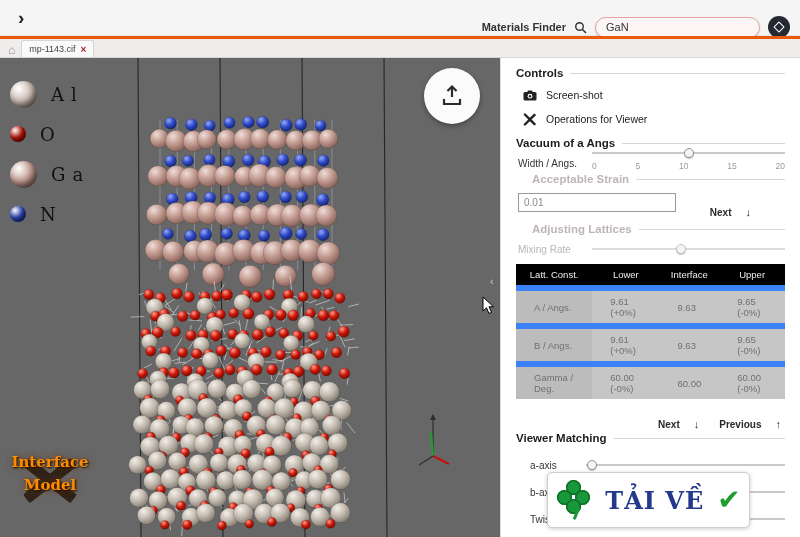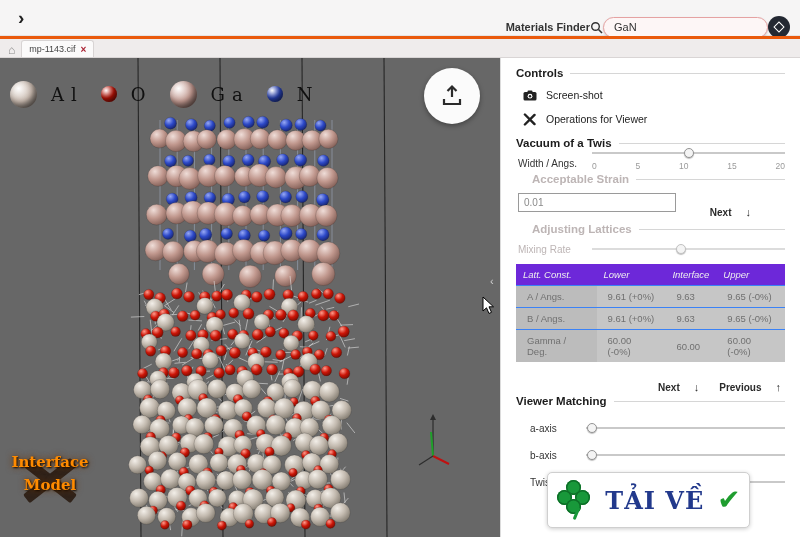--- a/index.html
+++ b/index.html
@@ -7,21 +7,21 @@
               font-family:"Liberation Sans", sans-serif; }
   body { position:relative; }
 
   
   .topbar { position:absolute; left:0; top:0; width:800px; height:36px;
             background:#f6f5f5; border-bottom:1px solid #e7e4e4;
             display:flex; align-items:center; }
   .back-chevron { margin-left:18px; font-size:19px; font-weight:bold; color:#222;
                   cursor:pointer; line-height:1; }
   .topbar-right { position:absolute; right:10px; top:7px; height:40px;
-                  display:flex; align-items:center; }
+                  display:flex; align-items:center; gap:8px; }
   .finder-label { font-size:11px; color:#333; font-weight:600; }
   .search-input { width:165px; height:21px; border-radius:11px;
                   border:1px solid #e5a2a2; background:#fdf6f6;
                   font-size:11px; color:#333; padding:0 10px;
                   box-shadow:0 1px 2px rgba(0,0,0,.15); outline:none;
                   font-family:"Liberation Sans", sans-serif; }
   .logo-circle { width:22px; height:22px; border-radius:50%; background:#232832;
                  display:flex; align-items:center; justify-content:center; }
   .logo-diamond { width:8px; height:8px; border:1.5px solid #fff; transform:rotate(45deg); }
 
@@ -39,21 +39,21 @@
 
   
   .main { position:absolute; left:0; top:58px; width:800px; height:479px; }
 
   
   .viewer { position:absolute; left:0; top:0; width:500px; height:479px;
             background:#676767; overflow:hidden; }
   .structure-svg { position:absolute; left:0; top:0; }
 
   .viewer-legend { position:absolute; left:10px; top:16px; display:flex;
-                   flex-direction:row; gap:17px; }
+                   flex-direction:column; }
   .legend-item { height:40px; display:flex; align-items:center; gap:14px; }
   .legend-sphere { border-radius:50%; box-shadow:inset -3px -4px 6px rgba(0,0,0,.45); flex:none; }
   .legend-label { font-family:"DejaVu Serif", serif; font-size:18px;
                   letter-spacing:7px; color:#101010; }
 
   .upload-button { position:absolute; left:424px; top:10px; width:56px; height:56px;
                    border-radius:50%; background:#fbfbfb; border:none; cursor:pointer;
                    box-shadow:0 2px 5px rgba(0,0,0,.35);
                    display:flex; align-items:center; justify-content:center; }
 
@@ -106,24 +106,24 @@
   .strain-row { display:flex; align-items:center; height:20px; margin:4px 0 10px 2px; }
   .strain-input { width:158px; height:19px; border:1px solid #9a9a9a; background:#fff;
                   font-size:10px; color:#8a8a8a; padding:0 5px; outline:none;
                   font-family:"Liberation Sans", sans-serif; }
   .link { display:flex; align-items:center; gap:14px; font-size:10px; font-weight:600;
           color:#2a2a2a; cursor:pointer;margin-top:20px; }
   .link .arr { font-size:11px; }
   .strain-row .link { margin-left:auto; margin-right:34px; }
 
   table.lattice { width:100%; border-collapse:collapse; font-size:9.5px; margin-top:2px; }
-  table.lattice th { background:#6d28d9; color:#eeeeee; font-weight:normal;
-                     text-align:left; padding:5px 7px;font-style:italic; }
-  table.lattice td { background:#c6c6c6; color:#707070; padding:5px 11px;
-                     border-top:1px solid #3b82f6; }
+  table.lattice th { background:#000000; color:#eeeeee; font-weight:normal;
+                     text-align:center; padding:5px 7px; }
+  table.lattice td { background:#c6c6c6; color:#707070; padding:5px 18px;
+                     border-top:6px solid #3b82f6; }
   table.lattice td:first-child { background:#bcbcbc; }
 
   .nav-row { display:flex; justify-content:flex-end; gap:20px; height:16px;
              align-items:center; margin:7px 4px 6px 0; }
   .sec.surface { margin-top:9px; }
 
   .sm-row { display:flex; align-items:center; gap:8px; height:14px; margin:13px 0 13px 14px; }
   .sm-label { width:48px; font-size:10px; color:#333; flex:none; }
 
   
@@ -912,21 +912,21 @@
       <span class="ctl-icon">
         <svg width="13" height="13" viewBox="0 0 13 13">
           <rect x="5.6" y="-1.5" width="2.4" height="16" rx="1.2" fill="#222" transform="rotate(45 6.5 6.5)"></rect>
           <rect x="5.6" y="-1.5" width="2.4" height="16" rx="1.2" fill="#222" transform="rotate(-45 6.5 6.5)"></rect>
         </svg>
       </span>
       <span>Operations for Viewer</span>
     </div>
 
     <div class="sec">
-      <span>Vacuum of a Twis</span>
+      <span>Vacuum of a Angs</span>
         <span class="rule"></span>
     </div>
 
     <div class="field-row">
       <span class="field-label">Width / Angs.</span>
       <div class="slider-col">
         <div class="slider">
           <div class="track"></div>
           <div class="handle" style="left: 50%;"></div>
         </div>

